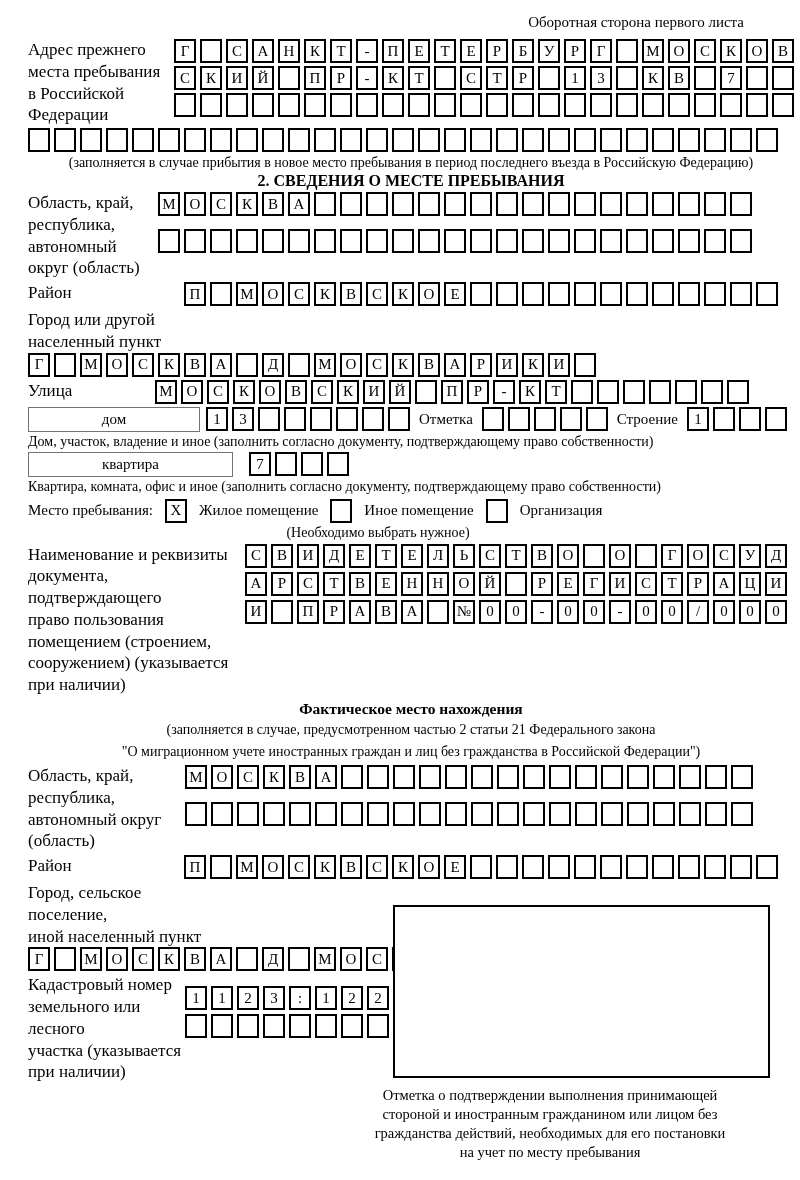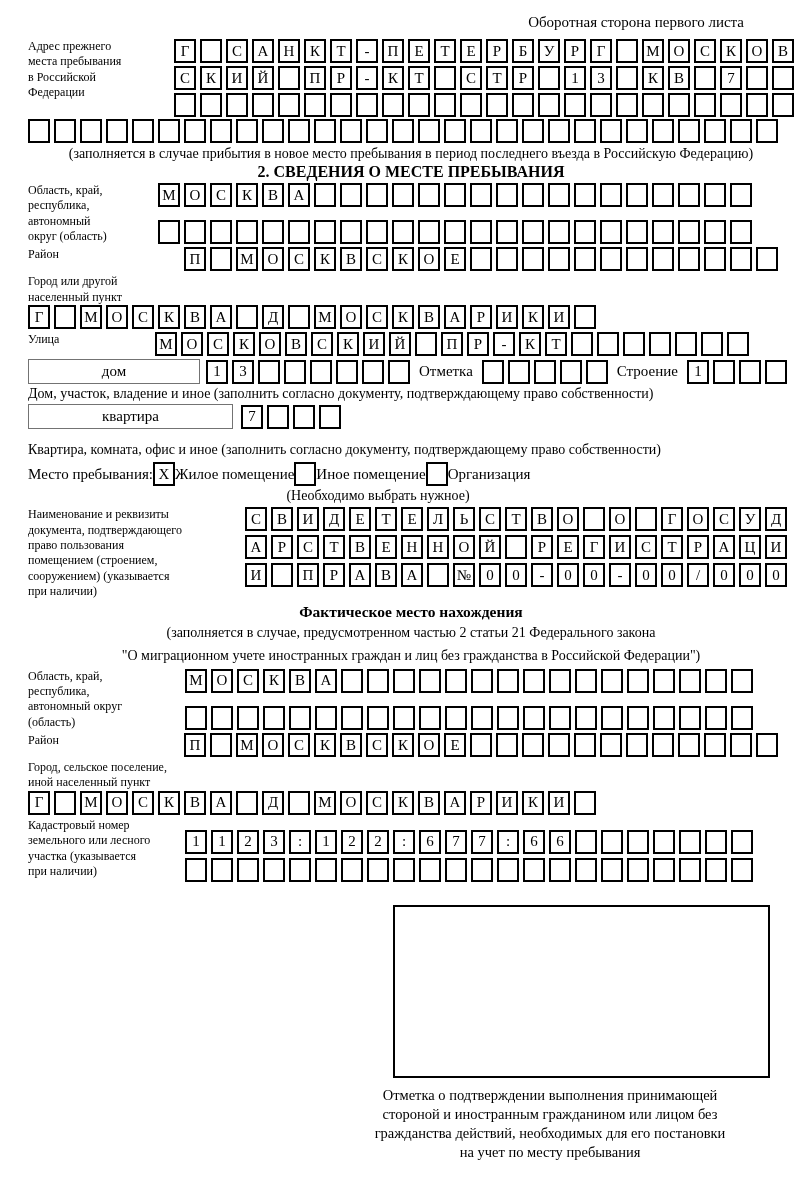--- a/index.html
+++ b/index.html
@@ -8,21 +8,21 @@
     width:800px; height:1180px;
     color:#000;
     font-family:"Liberation Serif","DejaVu Serif",serif;
     font-size:15px;
   }
   .page { position:relative; width:800px; height:1180px; padding:14px 6px 0 28px; overflow:hidden; }
 
   .hdr-note { text-align:right; padding-right:50px; margin-bottom:8px; font-size:15px; }
 
   .frow { display:flex; align-items:flex-start; }
-  .lbl { flex:none; line-height:1.28; white-space:pre-line; font-size:12px; }
+  .lbl { flex:none; line-height:1.28; white-space:pre-line; font-size:17px; }
   .rows { display:flex; flex-direction:column; gap:3px; }
   .boxrow { display:flex; gap:4px; }
   .cell {
     flex:none; width:22px; height:24px; border:2px solid #000;
     display:flex; align-items:center; justify-content:center;
     font-size:15px; line-height:1;
   }
   .wbox {
     flex:none; height:25px; border:1px solid #737373;
     display:flex; align-items:center; justify-content:center; font-size:15px;
@@ -41,23 +41,23 @@
   .f-oblast { margin-bottom:3px; }
   .f-oblast .rows, .f-kadastr .rows { gap:13px; }
   .f-raion { margin-bottom:3px;gap:29px; }
   .f-gorod { margin-bottom:3px;flex-direction:column; }
   .f-ulitsa { margin-bottom:3px; }
   .dom-row { display:flex; align-items:center; gap:6px; margin-bottom:2px; }
   .dom-box { width:172px; }
   .kv-box { width:205px; }
   .inline-lbl { flex:none; padding:0 3px; }
   .under-cap { margin-bottom:2px; }
-  .kv-row { display:flex; align-items:center; gap:8px; margin-bottom:13px; }
+  .kv-row { display:flex; align-items:center; gap:16px; margin-bottom:2px; }
   .kv-cap { margin-bottom:4px; }
-  .mesto-row { display:flex; align-items:center; }
+  .mesto-row { display:flex; align-items:center; gap:12px; }
   .mesto-row .optlbl { flex:none; }
   .mesto-note { width:500px; margin-left:100px; text-align:center; margin-top:2px; margin-bottom:3px; }
   .doc-block { margin-bottom:4px; }
   .doc-block .rows { gap:4px; }
   .fact-title { font-weight:bold; font-size:15.5px; text-align:center; margin-bottom:3px; }
   .fact-note { text-align:center; font-size:14px; line-height:1.3; margin-bottom:4px; }
   .f-kadastr .rows { gap:4px; }
   .kad-rows { margin-top:12px; }
 
   .stamp-box {

